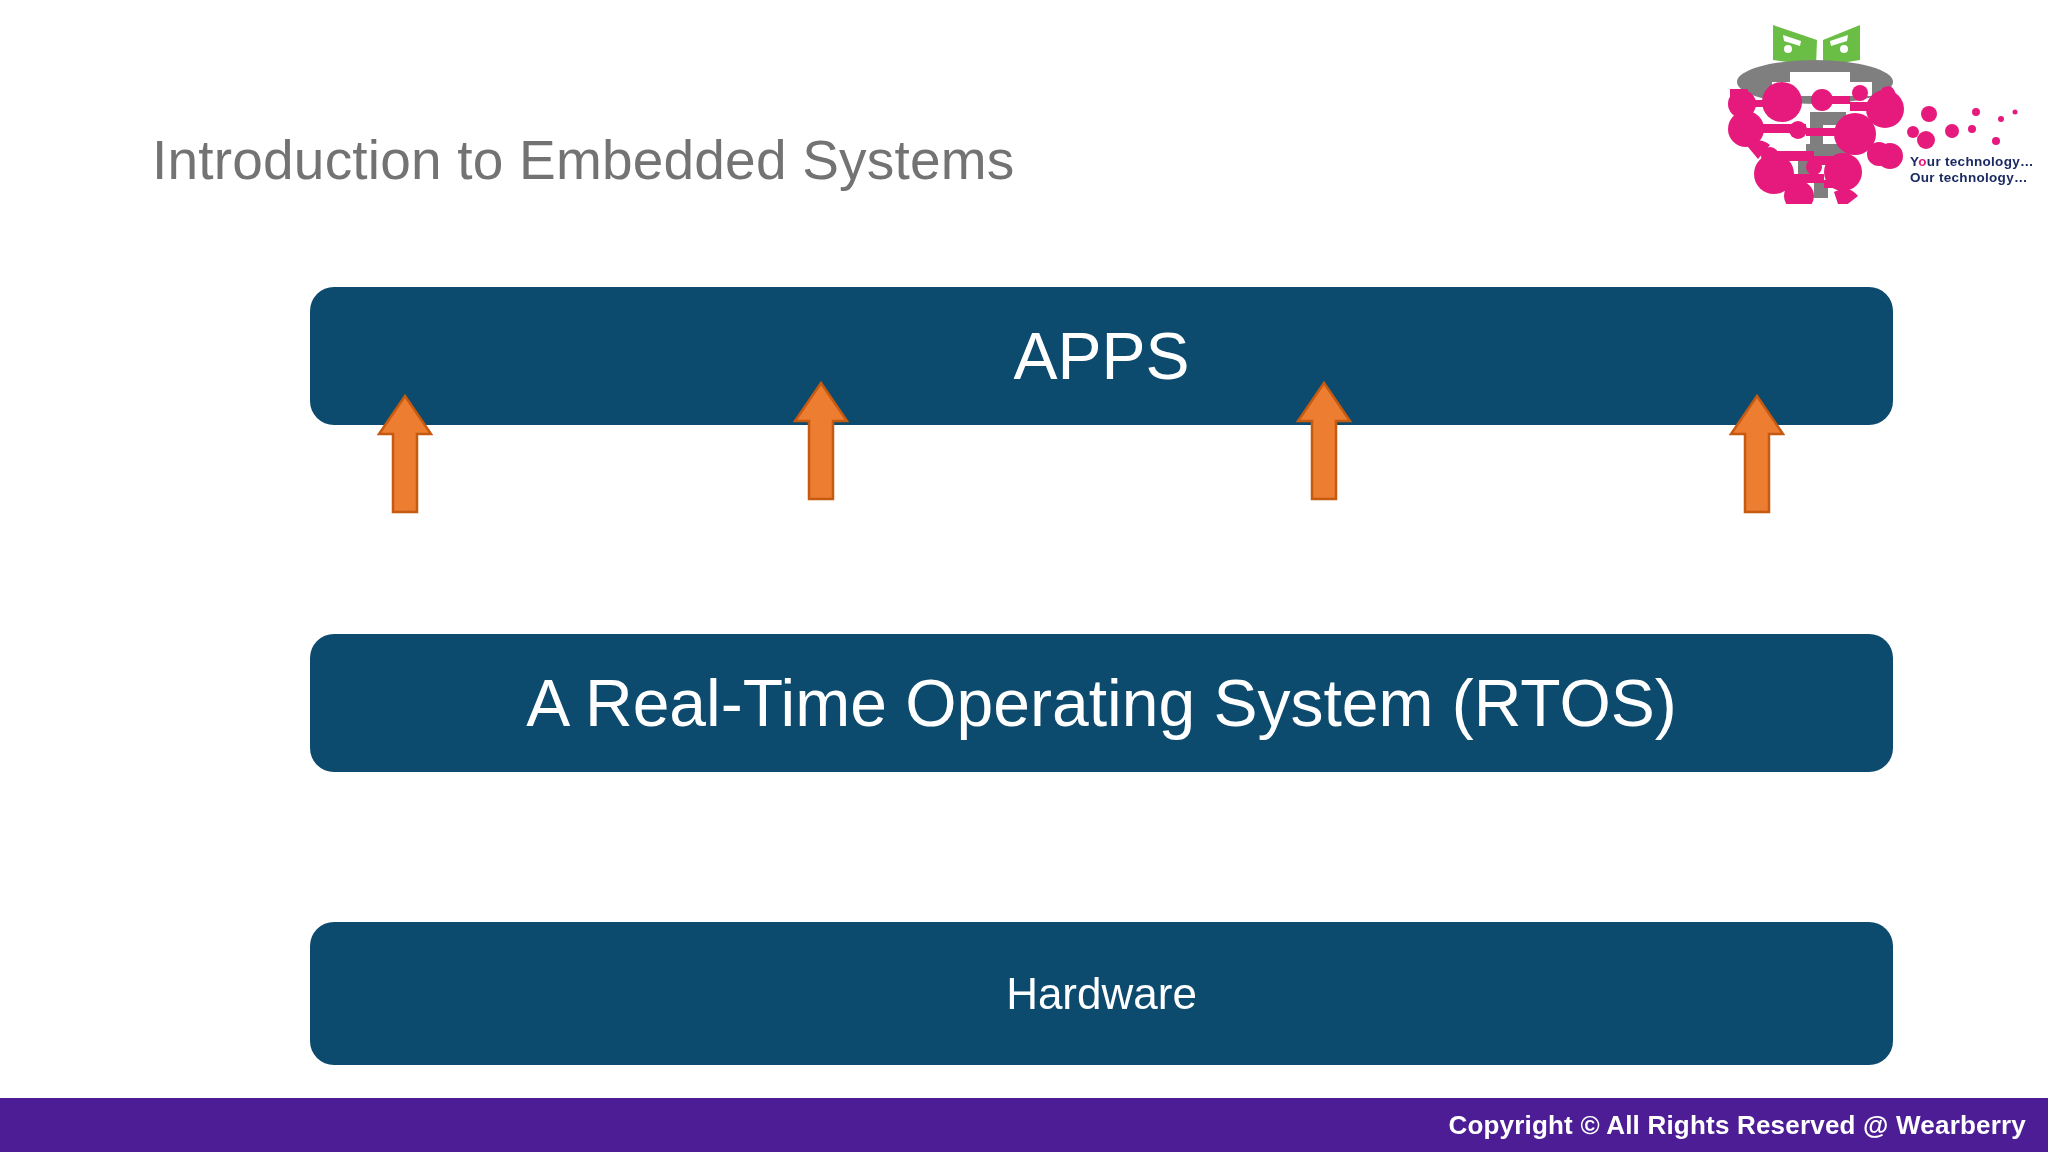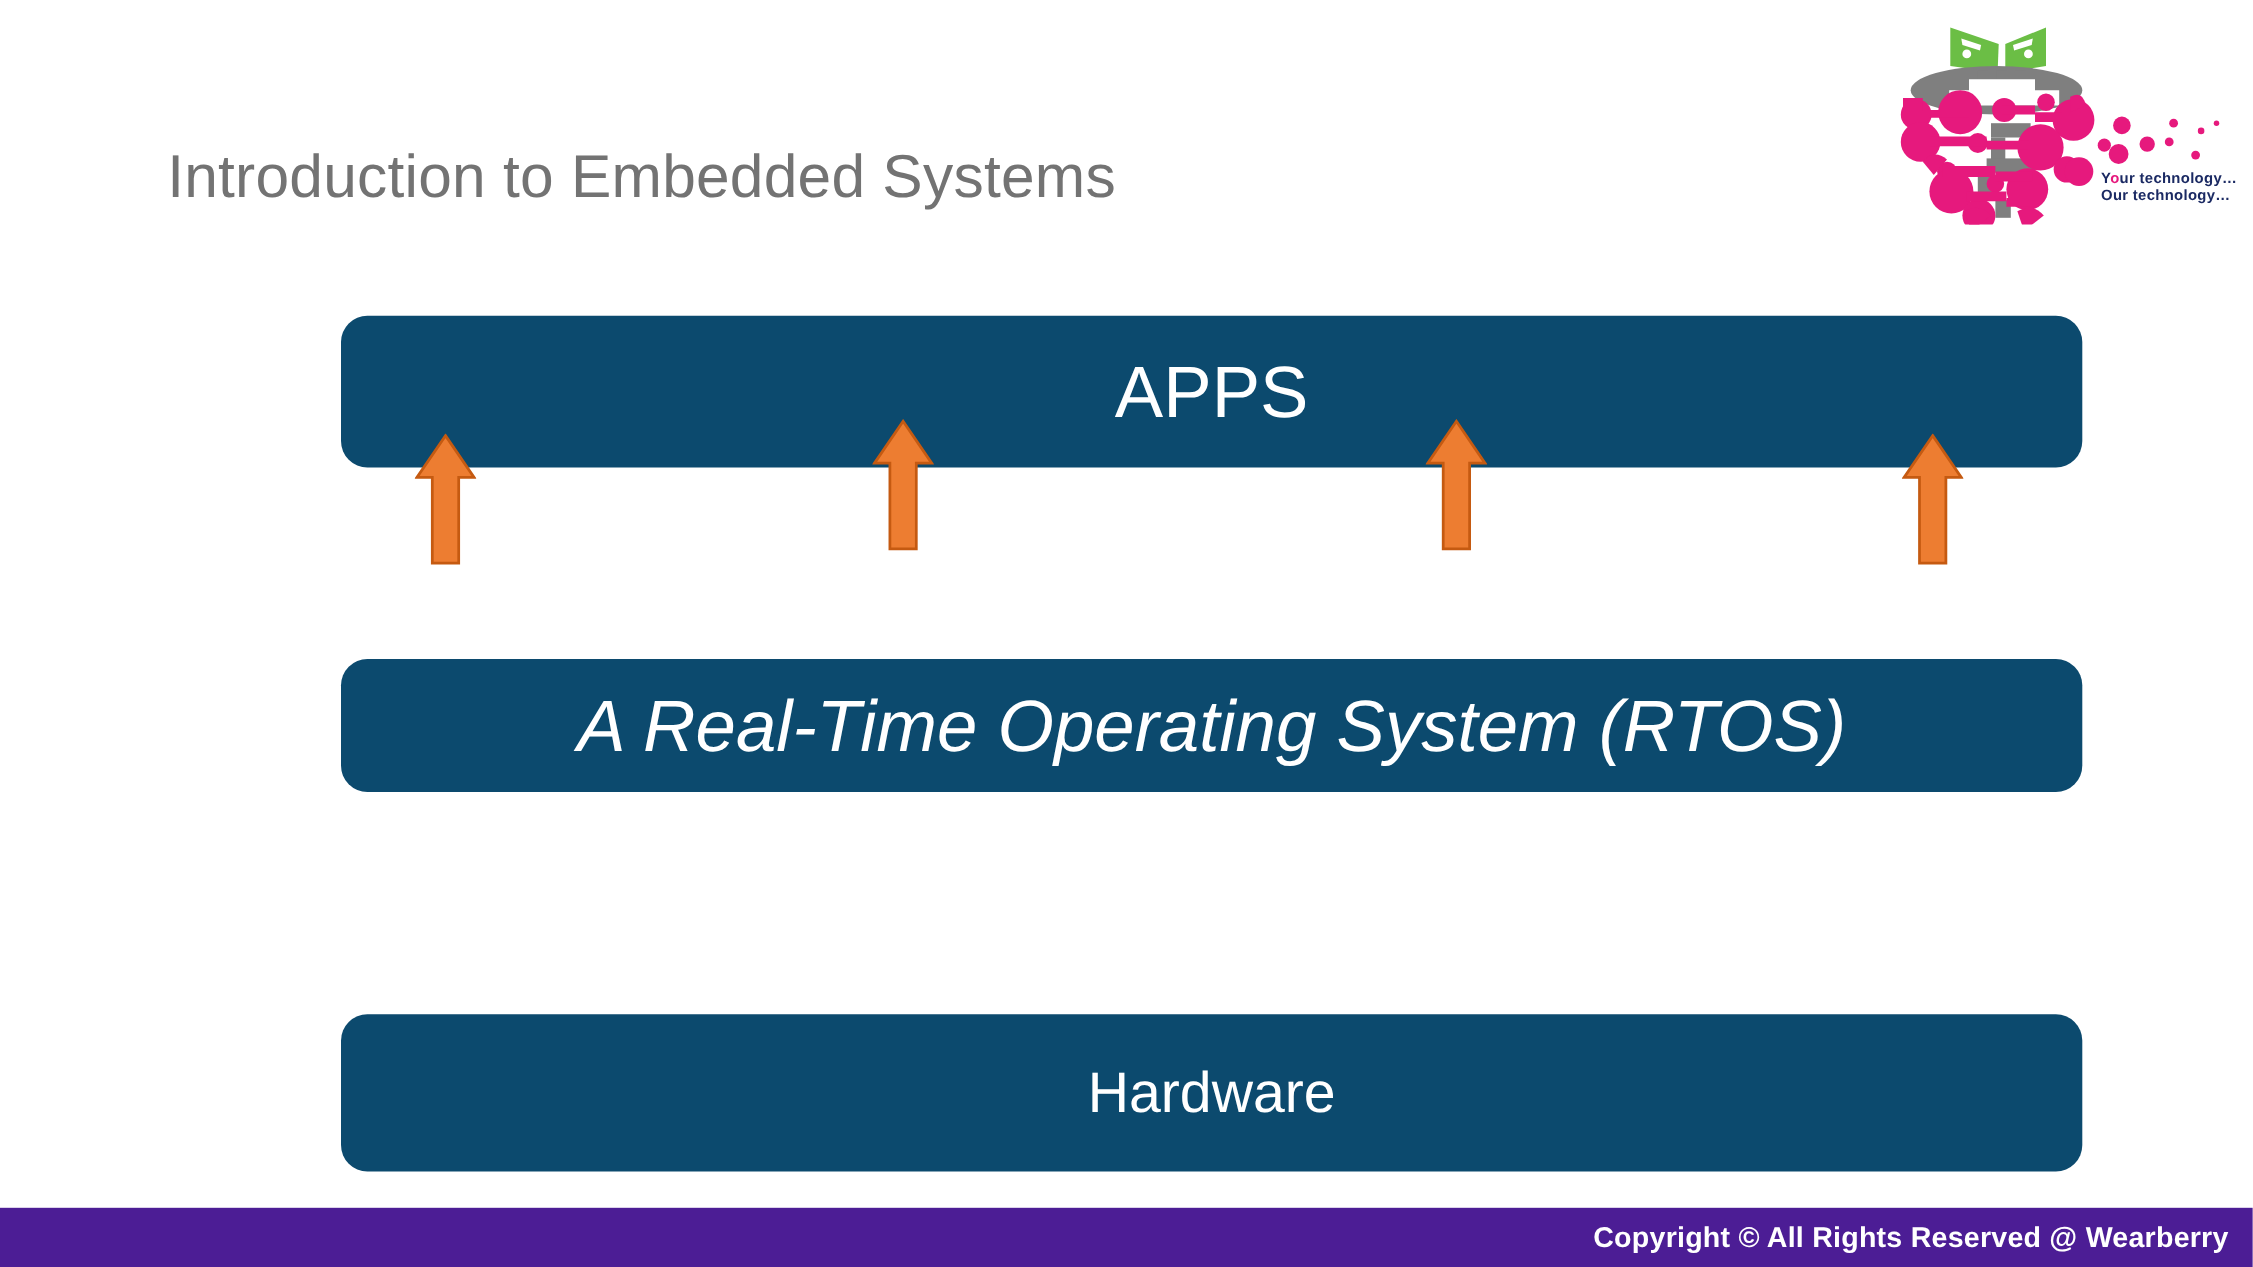--- a/index.html
+++ b/index.html
@@ -66,23 +66,23 @@
     display: flex;
     align-items: center;
     justify-content: center;
     color: #ffffff;
     font-weight: 400;
     font-family: "Liberation Sans", sans-serif;
     white-space: nowrap;
   }
   #bar-apps        { top: 287px; height: 138px; font-size: 66px; }
   #bar-middleware  { top: 450px; height: 148px; font-size: 66px; }
-  #bar-rtos        { top: 599px; height: 121px; font-size: 66px; font-style: italic; }
+  #bar-rtos        { top: 634px; height: 138px; font-size: 66px; }
   #bar-bootloader  { top: 772px; height: 130px; font-size: 66px; }
-  #bar-hardware    { top: 922px; height: 143px; font-size: 52px; }
+  #bar-hardware    { top: 922px; height: 143px; font-size: 44px; }
 
   .bar-label { position: relative; z-index: 1; }
 
   
   .arrow {
     position: absolute;
     width: 56px;
     height: 120px;
     z-index: 4;
   }

